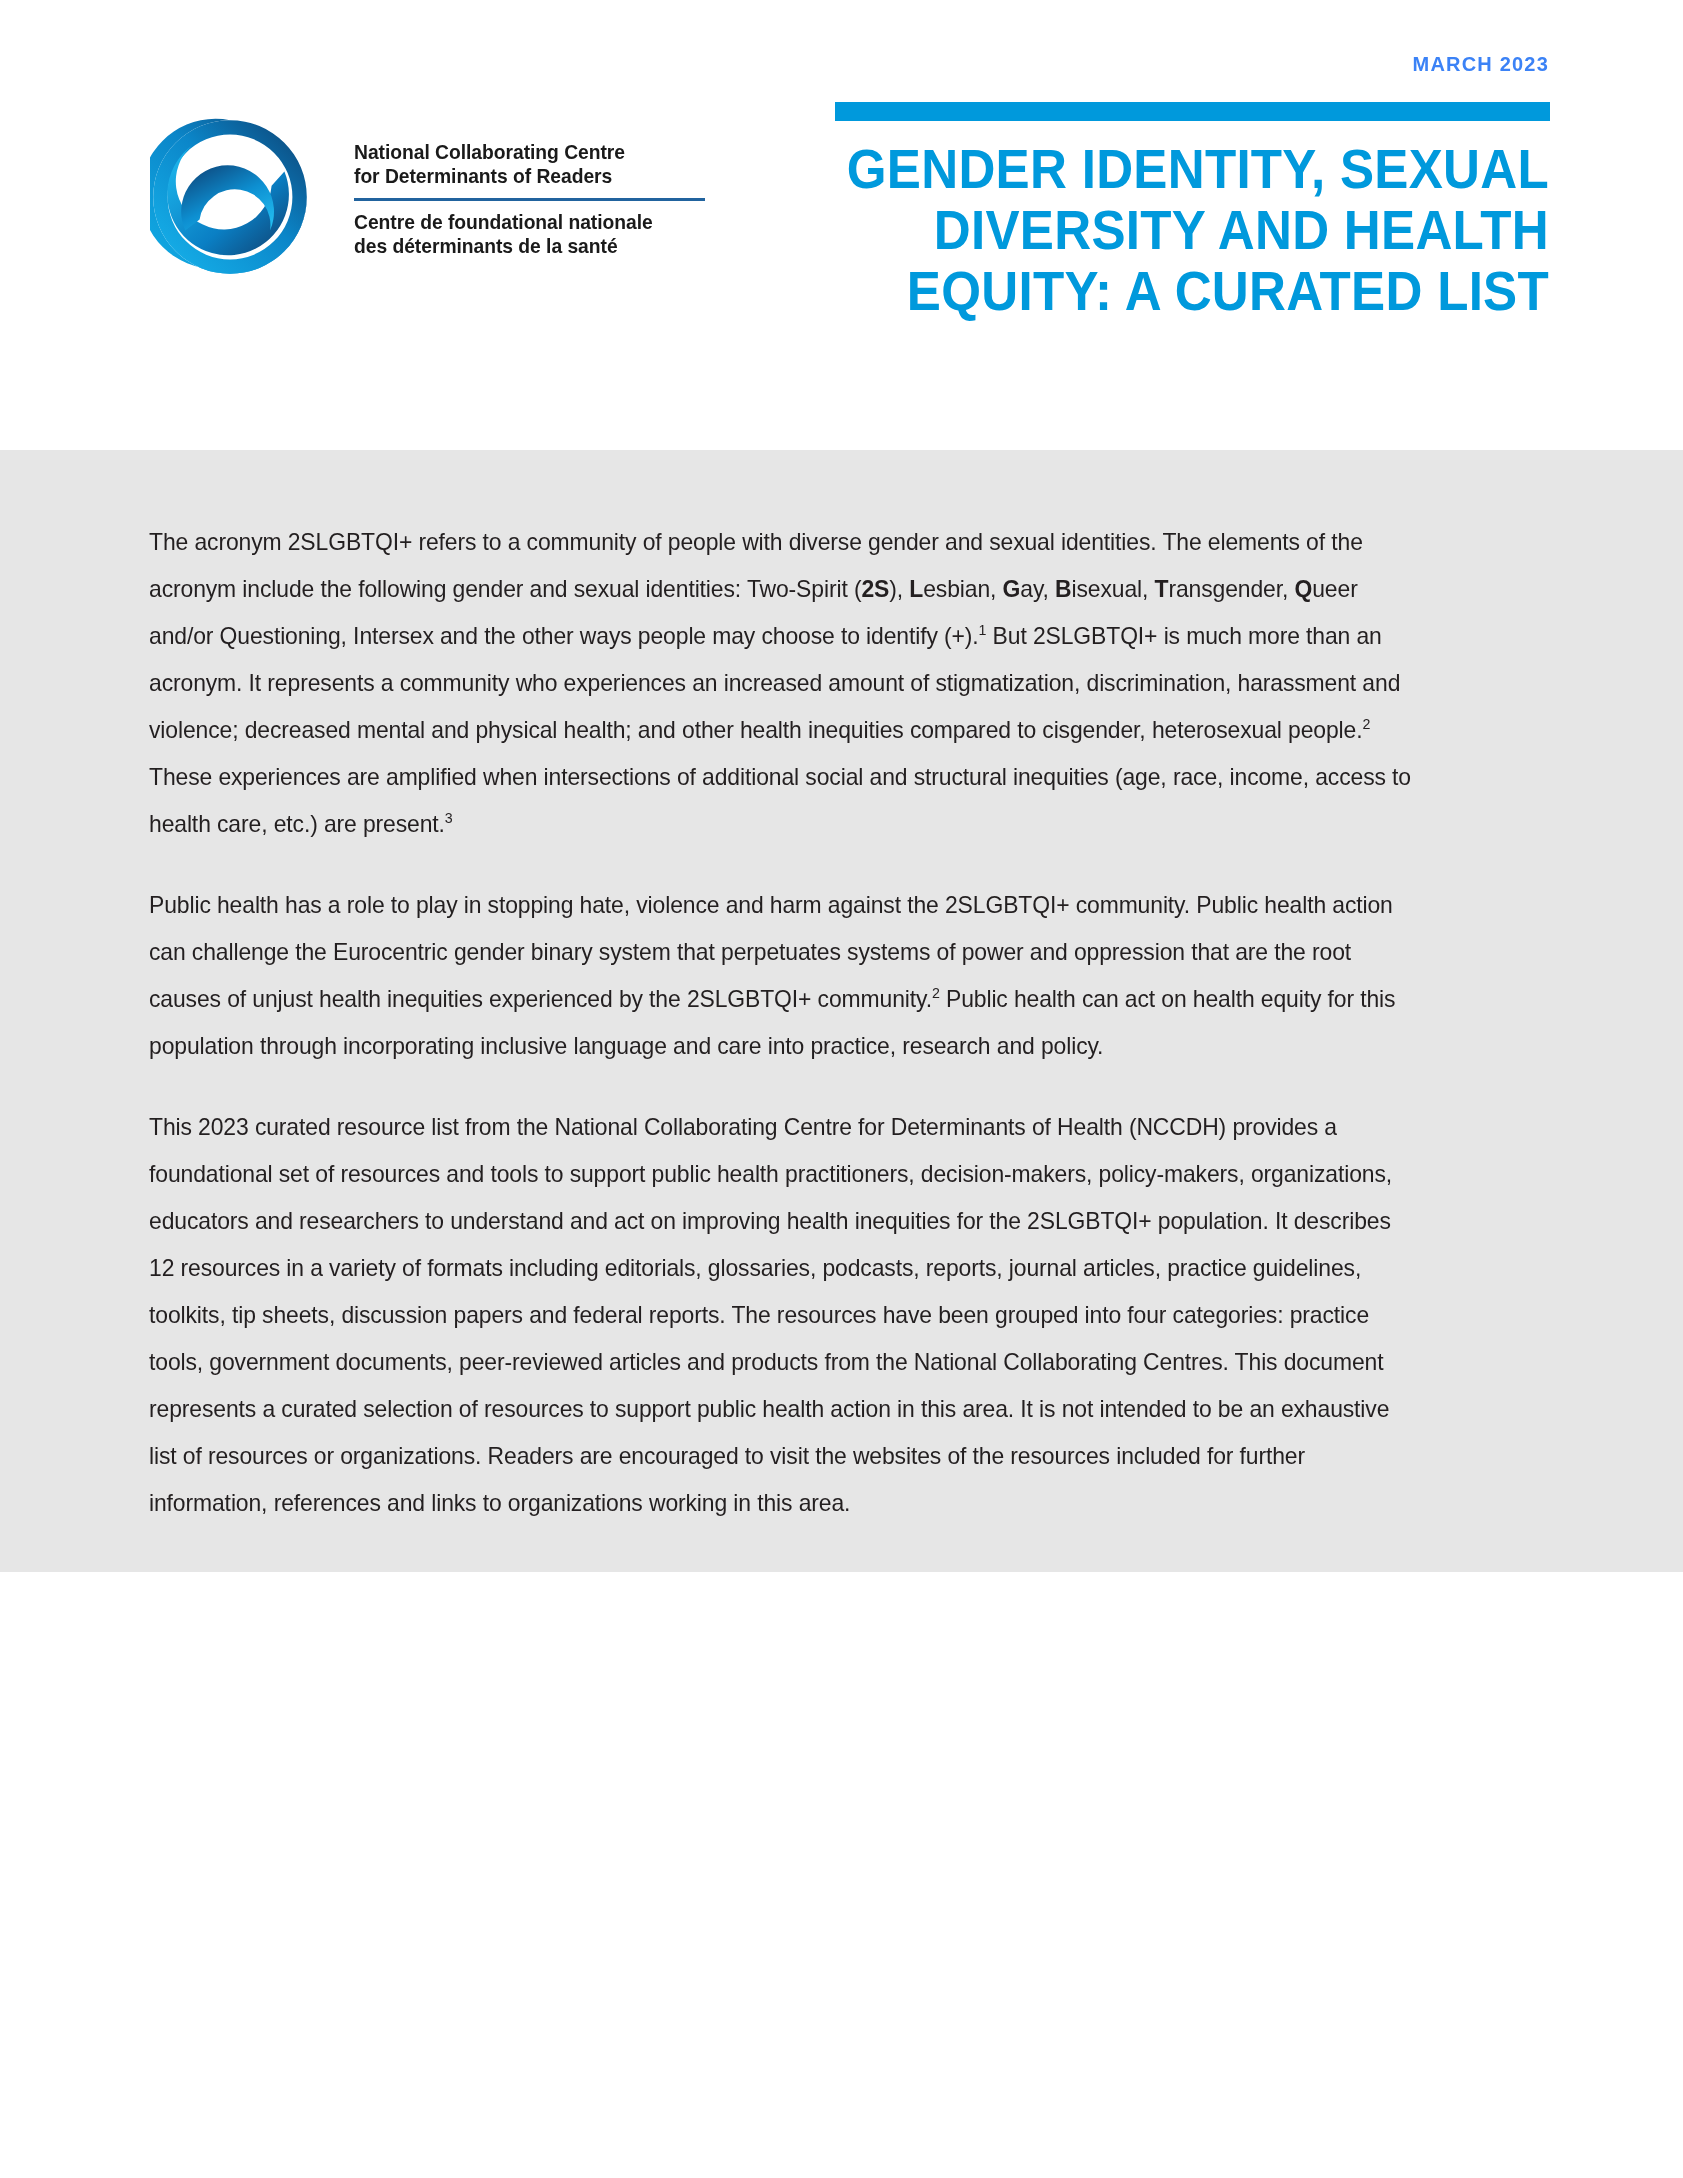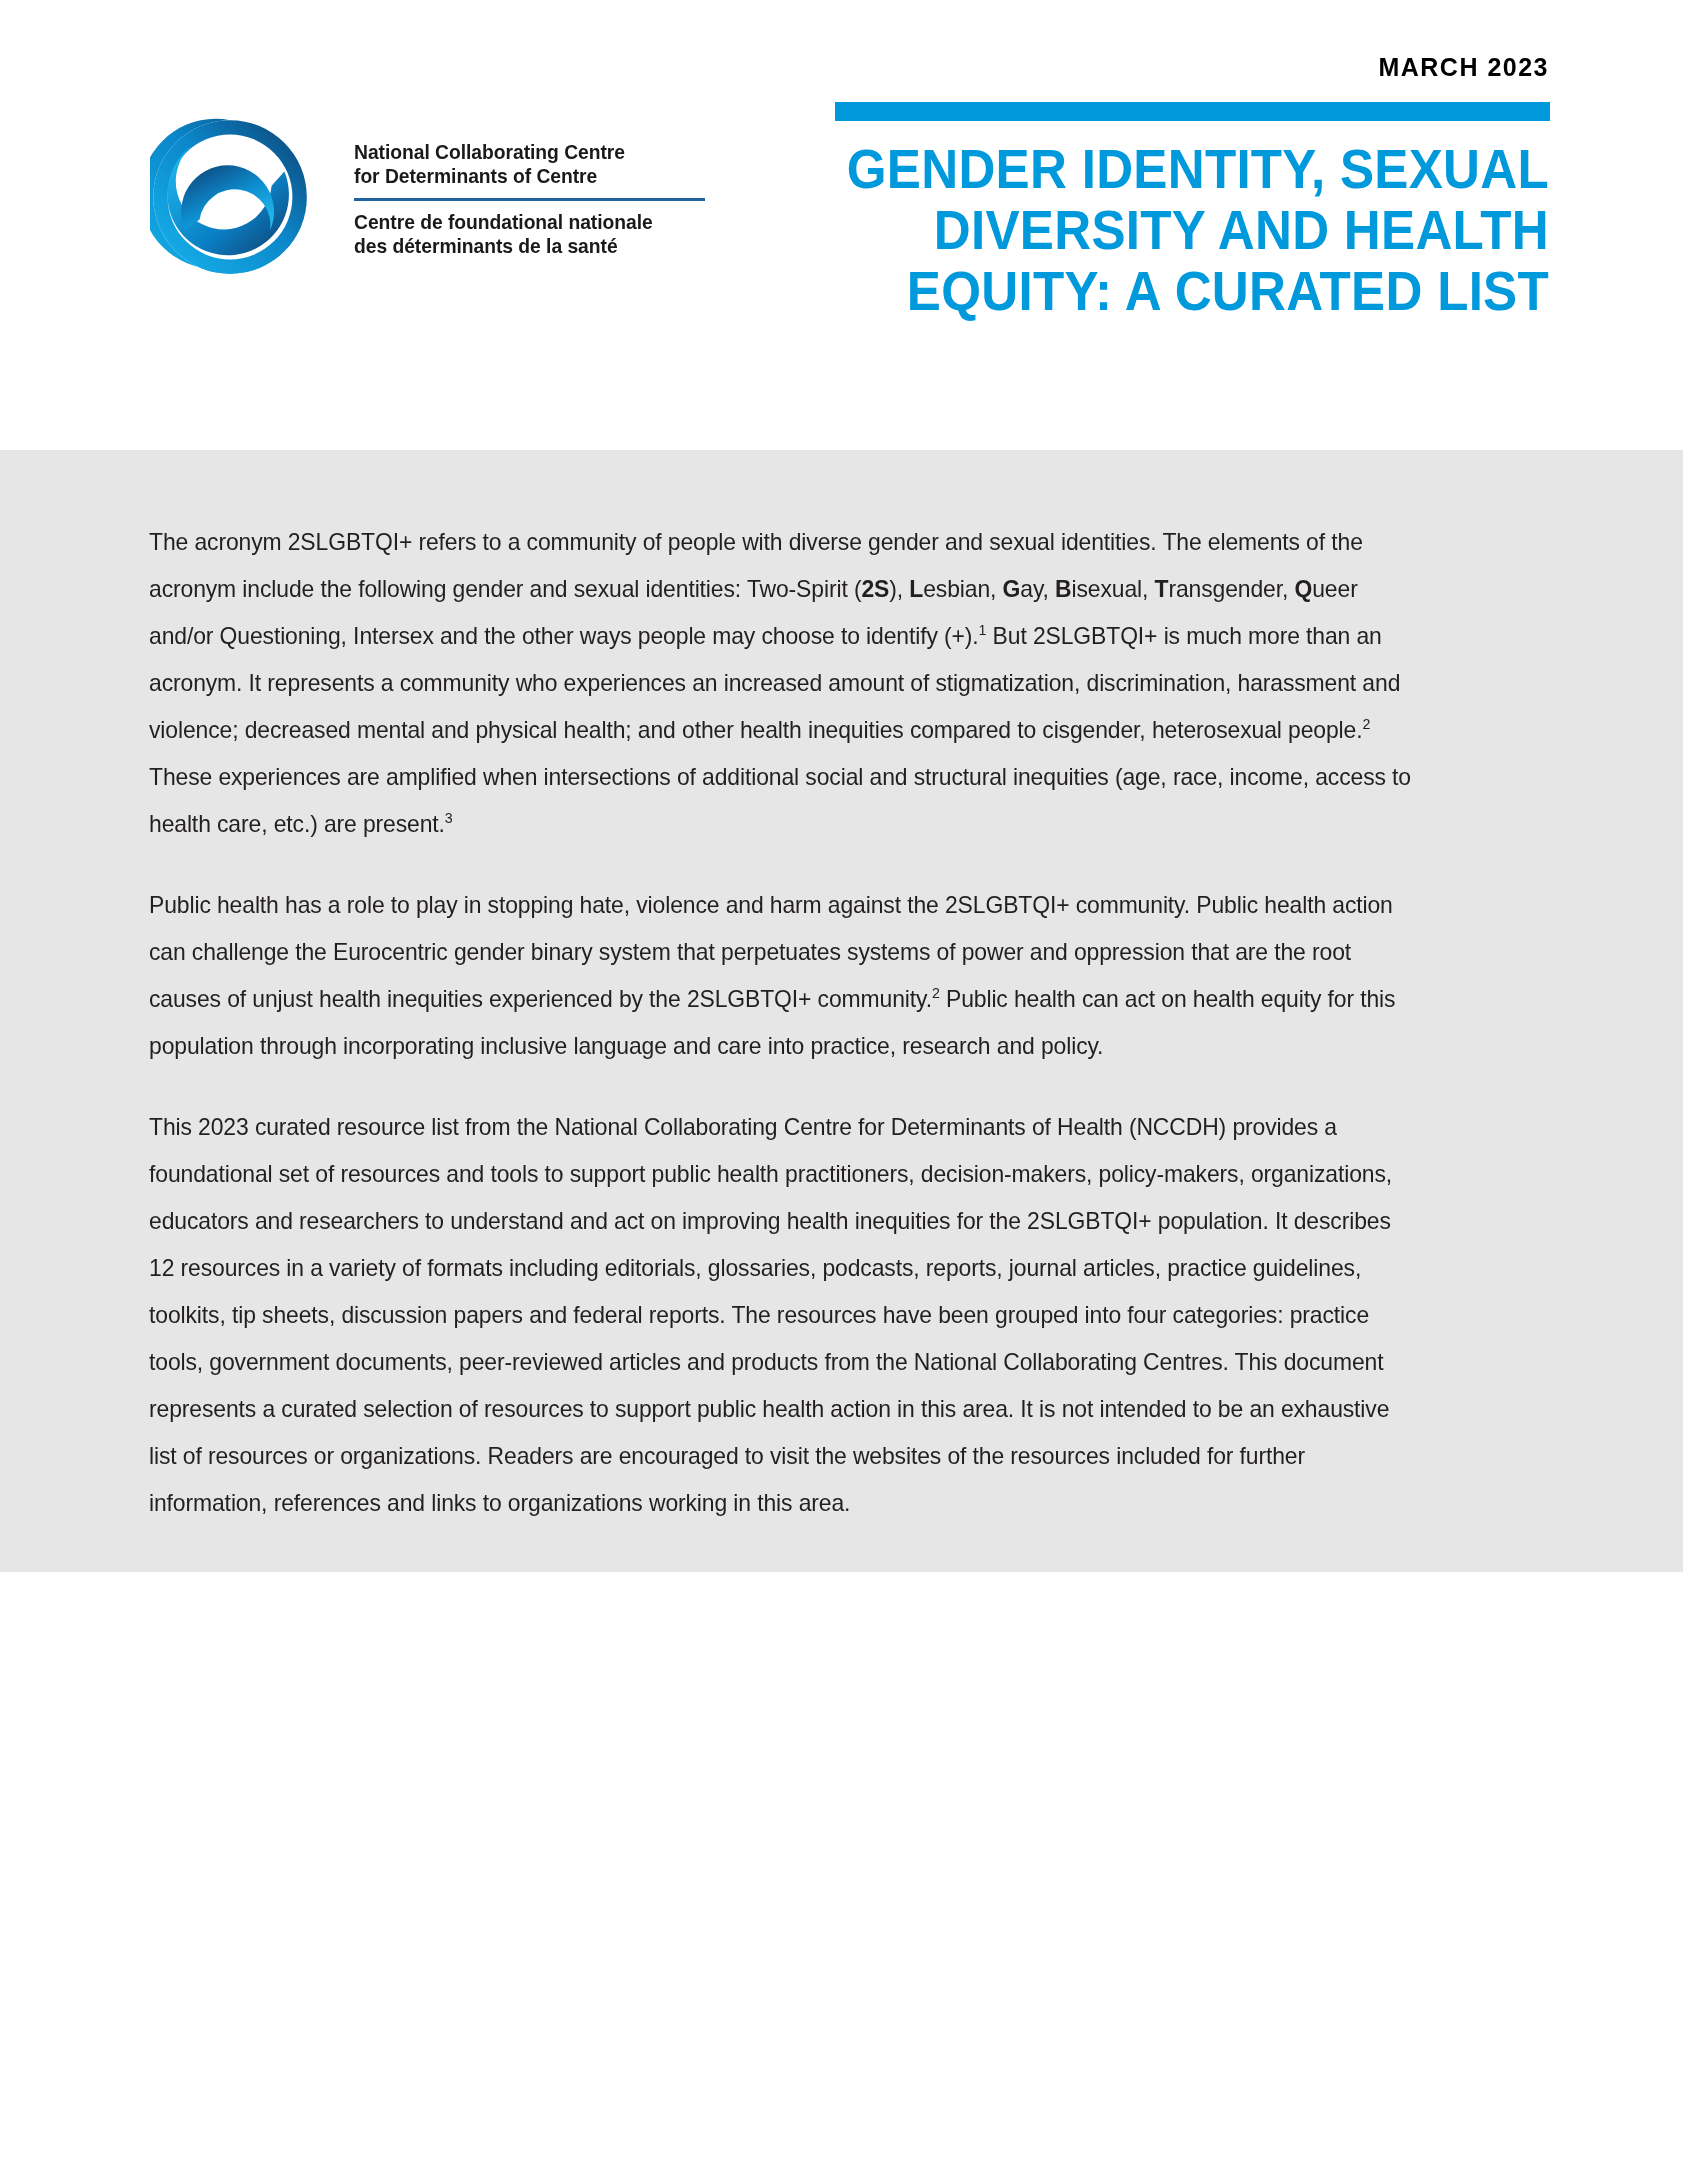--- a/index.html
+++ b/index.html
@@ -28,24 +28,24 @@
     left: 0;
     width: 1683px;
     height: 450px;
     background: #ffffff;
   }
 
   .date-line {
     position: absolute;
     top: 53px;
     right: 134px;
-    font-size: 25px;
+    font-size: 20px;
     font-weight: 700;
     letter-spacing: 0.06em;
-    color: #000000;
+    color: #3b82f6;
     font-family: "Liberation Sans", sans-serif;
     text-align: right;
     white-space: nowrap;
   }
 
   .title-rule {
     position: absolute;
     top: 102px;
     left: 835px;
     width: 715px;
@@ -203,21 +203,21 @@
 
         <path d="M100 24 A76 76 0 0 1 176 100 A76 76 0 0 1 100 176 A76 76 0 0 1 24 100 A76 76 0 0 1 100 24 Z
                  M100 40 A60 60 0 0 0 40 100 A60 60 0 0 0 100 160 A60 60 0 0 0 160 100 A60 60 0 0 0 100 40 Z" fill="none"></path>
         <path d="M168 68 A76 76 0 1 1 52 36 A60 60 0 1 0 152 86 Z" fill="url(#g3)"></path>
 
         <path d="M44 142 A58 58 0 1 1 150 142 A44 44 0 1 0 62 128 Z" fill="url(#g4)"></path>
       </svg>
 
       <div class="logo-text">
         <div class="ln">National Collaborating Centre</div>
-        <div class="ln">for Determinants of Centre</div>
+        <div class="ln">for Determinants of Readers</div>
         <div class="logo-divider"></div>
         <div class="ln">Centre de foundational nationale</div>
         <div class="ln">des déterminants de la santé</div>
       </div>
     </div>
   </div>
 
   <div class="body-panel">
     <div class="body-inner">
       <p class="para">The acronym 2SLGBTQI+ refers to a community of people with diverse gender and sexual identities. The elements of the acronym include the following gender and sexual identities: Two-Spirit (<b>2S</b>), <b>L</b>esbian, <b>G</b>ay, <b>B</b>isexual, <b>T</b>ransgender, <b>Q</b>ueer and/or Questioning, Intersex and the other ways people may choose to identify (+).<sup>1</sup> But 2SLGBTQI+ is much more than an acronym. It represents a community who experiences an increased amount of stigmatization, discrimination, harassment and violence; decreased mental and physical health; and other health inequities compared to cisgender, heterosexual people.<sup>2</sup> These experiences are amplified when intersections of additional social and structural inequities (age, race, income, access to health care, etc.) are present.<sup>3</sup></p>

